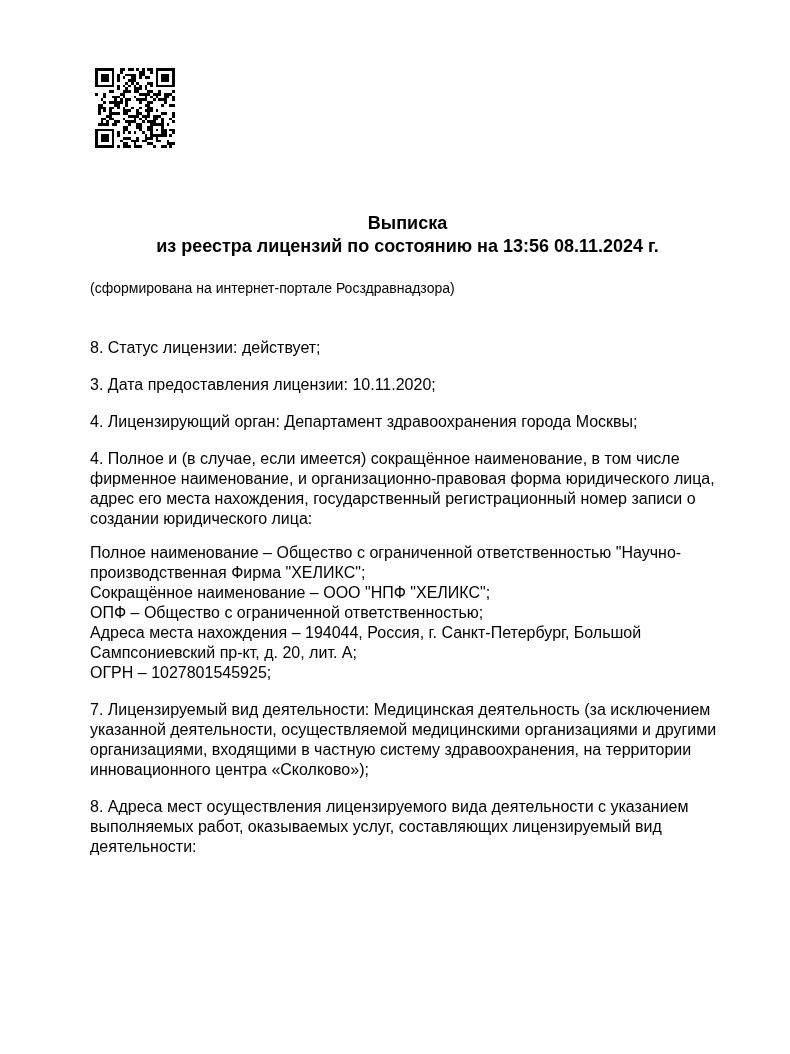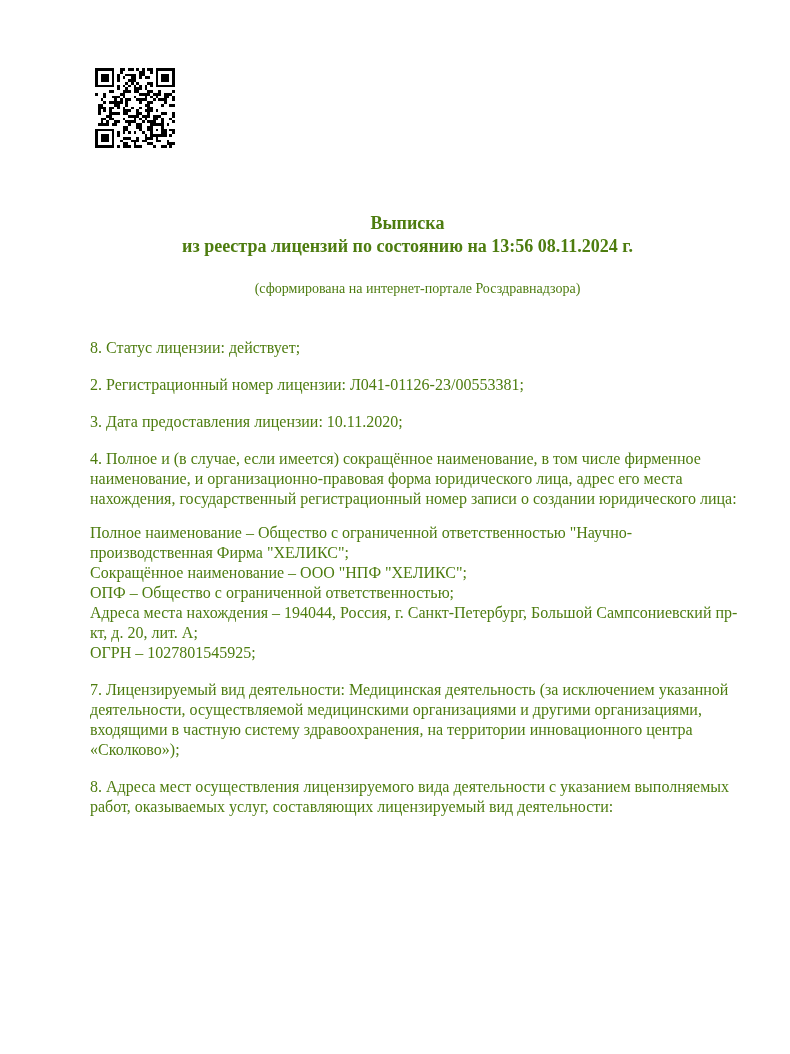--- a/index.html
+++ b/index.html
@@ -1,22 +1,22 @@
 <!DOCTYPE html>
 <html lang="ru"><head>
 <meta charset="utf-8">
 <style>
   html, body { margin: 0; padding: 0; background: #ffffff; }
   .page {
     position: relative;
     width: 762px;
     height: 1054px;
     background: #ffffff;
-    color: #4d7c0f;
-    font-family: Liberation Serif, serif;
+    color: #000000;
+    font-family: Liberation Sans, sans-serif;
     overflow: hidden;
   }
   .qr {
     position: absolute;
     left: 95px;
     top: 68px;
     width: 80px;
     height: 80px;
   }
   .qr svg { display: block; width: 80px; height: 80px; }
@@ -29,21 +29,21 @@
   .title {
     margin-top: 212px;
     text-align: center;
     font-weight: bold;
     font-size: 18px;
     line-height: 23px;
     padding-right: 20px; 
   }
   .subtitle {
     margin-top: 22px;
-    text-align: center;
+    text-align: left;
     font-size: 14px;
     line-height: 17px;
   }
   .body-text {
     margin-top: 41px;
     font-size: 16px;
     line-height: 20px;
   }
   .body-text p {
     margin: 17px 0 0 0;
@@ -445,22 +445,22 @@
 
     <div class="title">
       <div>Выписка</div>
       <div>из реестра лицензий по состоянию на 13:56 08.11.2024 г.</div>
     </div>
 
     <div class="subtitle">(сформирована на интернет-портале Росздравнадзора)</div>
 
     <div class="body-text">
       <p>8. Статус лицензии: действует;</p>
-      <p>2. Регистрационный номер лицензии: Л041-01126-23/00553381;</p>
       <p>3. Дата предоставления лицензии: 10.11.2020;</p>
+      <p>4. Лицензирующий орган: Департамент здравоохранения города Москвы;</p>
       <p>4. Полное и (в случае, если имеется) сокращённое наименование, в том числе фирменное наименование, и организационно-правовая форма юридического лица, адрес его места нахождения, государственный регистрационный номер записи о создании юридического лица:</p>
 
       <div class="company-block">
         <div>Полное наименование – Общество с ограниченной ответственностью "Научно-производственная Фирма "ХЕЛИКС";</div>
         <div>Сокращённое наименование – ООО "НПФ "ХЕЛИКС";</div>
         <div>ОПФ – Общество с ограниченной ответственностью;</div>
         <div>Адреса места нахождения – 194044, Россия, г. Санкт-Петербург, Большой Сампсониевский пр-кт, д. 20, лит. А;</div>
         <div>ОГРН – 1027801545925;</div>
       </div>
 

